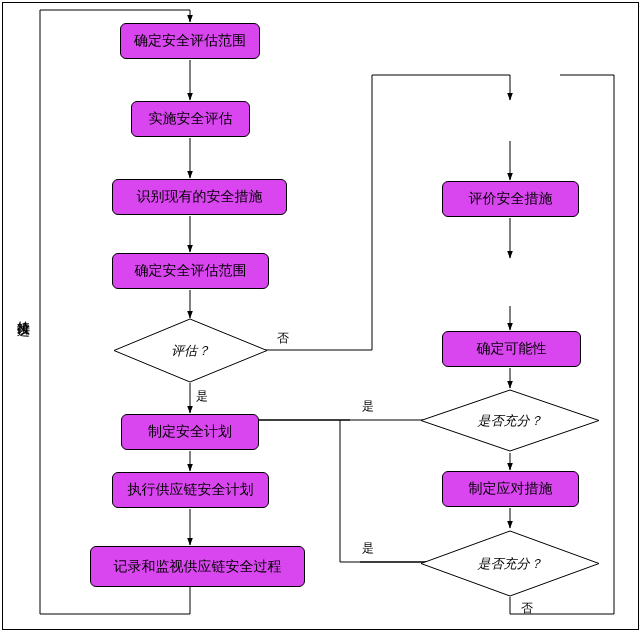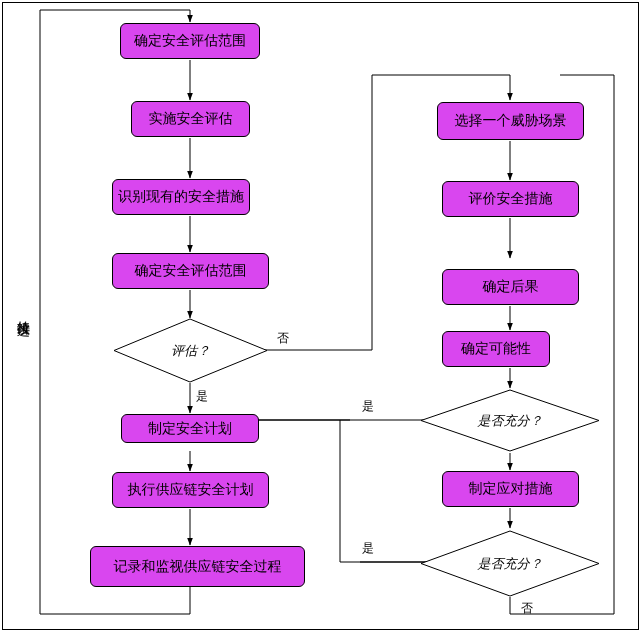--- a/index.html
+++ b/index.html
@@ -131,60 +131,54 @@
   </svg>
 
   <div class="node" style="left:120px; top:23px; width:140px; height:36px;">
     <span>确定安全评估范围</span>
   </div>
 
   <div class="node" style="left:131px; top:101px; width:119px; height:36px;">
     <span>实施安全评估</span>
   </div>
 
-  <div class="node" style="left:112px; top:179px; width:138px; height:36px;">
+  <div class="node" style="left:112px; top:179px; width:175px; height:36px;">
     <span>识别现有的安全措施</span>
   </div>
 
   <div class="node" style="left:112px; top:253px; width:157px; height:36px;">
     <span>确定安全评估范围</span>
   </div>
 
   <div class="diamond-wrap" style="left:113px; top:318px; width:155px; height:65px;">
     <svg width="155" height="65" xmlns="http://www.w3.org/2000/svg">
       <polygon points="77,1 154,32.5 77,64 1,32.5" fill="#fff" stroke="#000" stroke-width="1"></polygon>
     </svg>
     <div class="diamond-label">评估？</div>
   </div>
 
-  <div class="node" style="left:121px; top:414px; width:138px; height:29px;">
+  <div class="node" style="left:121px; top:414px; width:138px; height:36px;">
     <span>制定安全计划</span>
   </div>
 
   <div class="node" style="left:112px; top:472px; width:157px; height:36px;">
     <span>执行供应链安全计划</span>
   </div>
 
   <div class="node" style="left:90px; top:546px; width:215px; height:41px;">
     <span>记录和监视供应链安全过程</span>
   </div>
 
-  <div class="node" style="left:437px; top:102px; width:147px; height:38px;">
-    <span>选择一个威胁场景</span>
-  </div>
 
   <div class="node" style="left:442px; top:181px; width:137px; height:36px;">
     <span>评价安全措施</span>
   </div>
 
-  <div class="node" style="left:442px; top:269px; width:137px; height:36px;">
-    <span>确定后果</span>
-  </div>
-
-  <div class="node" style="left:442px; top:331px; width:108px; height:36px;">
+
+  <div class="node" style="left:442px; top:331px; width:139px; height:36px;">
     <span>确定可能性</span>
   </div>
 
   <div class="diamond-wrap" style="left:420px; top:389px; width:180px; height:63px;">
     <svg width="180" height="63" xmlns="http://www.w3.org/2000/svg">
       <polygon points="90,1 179,31.5 90,62 1,31.5" fill="#fff" stroke="#000" stroke-width="1"></polygon>
     </svg>
     <div class="diamond-label">是否充分？</div>
   </div>
 

